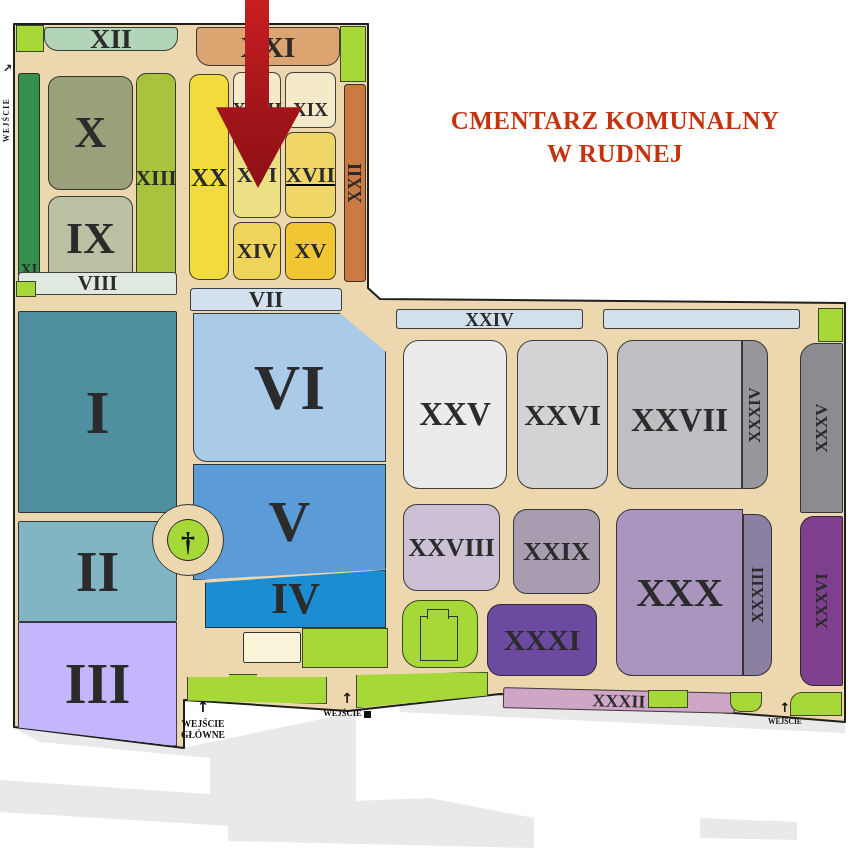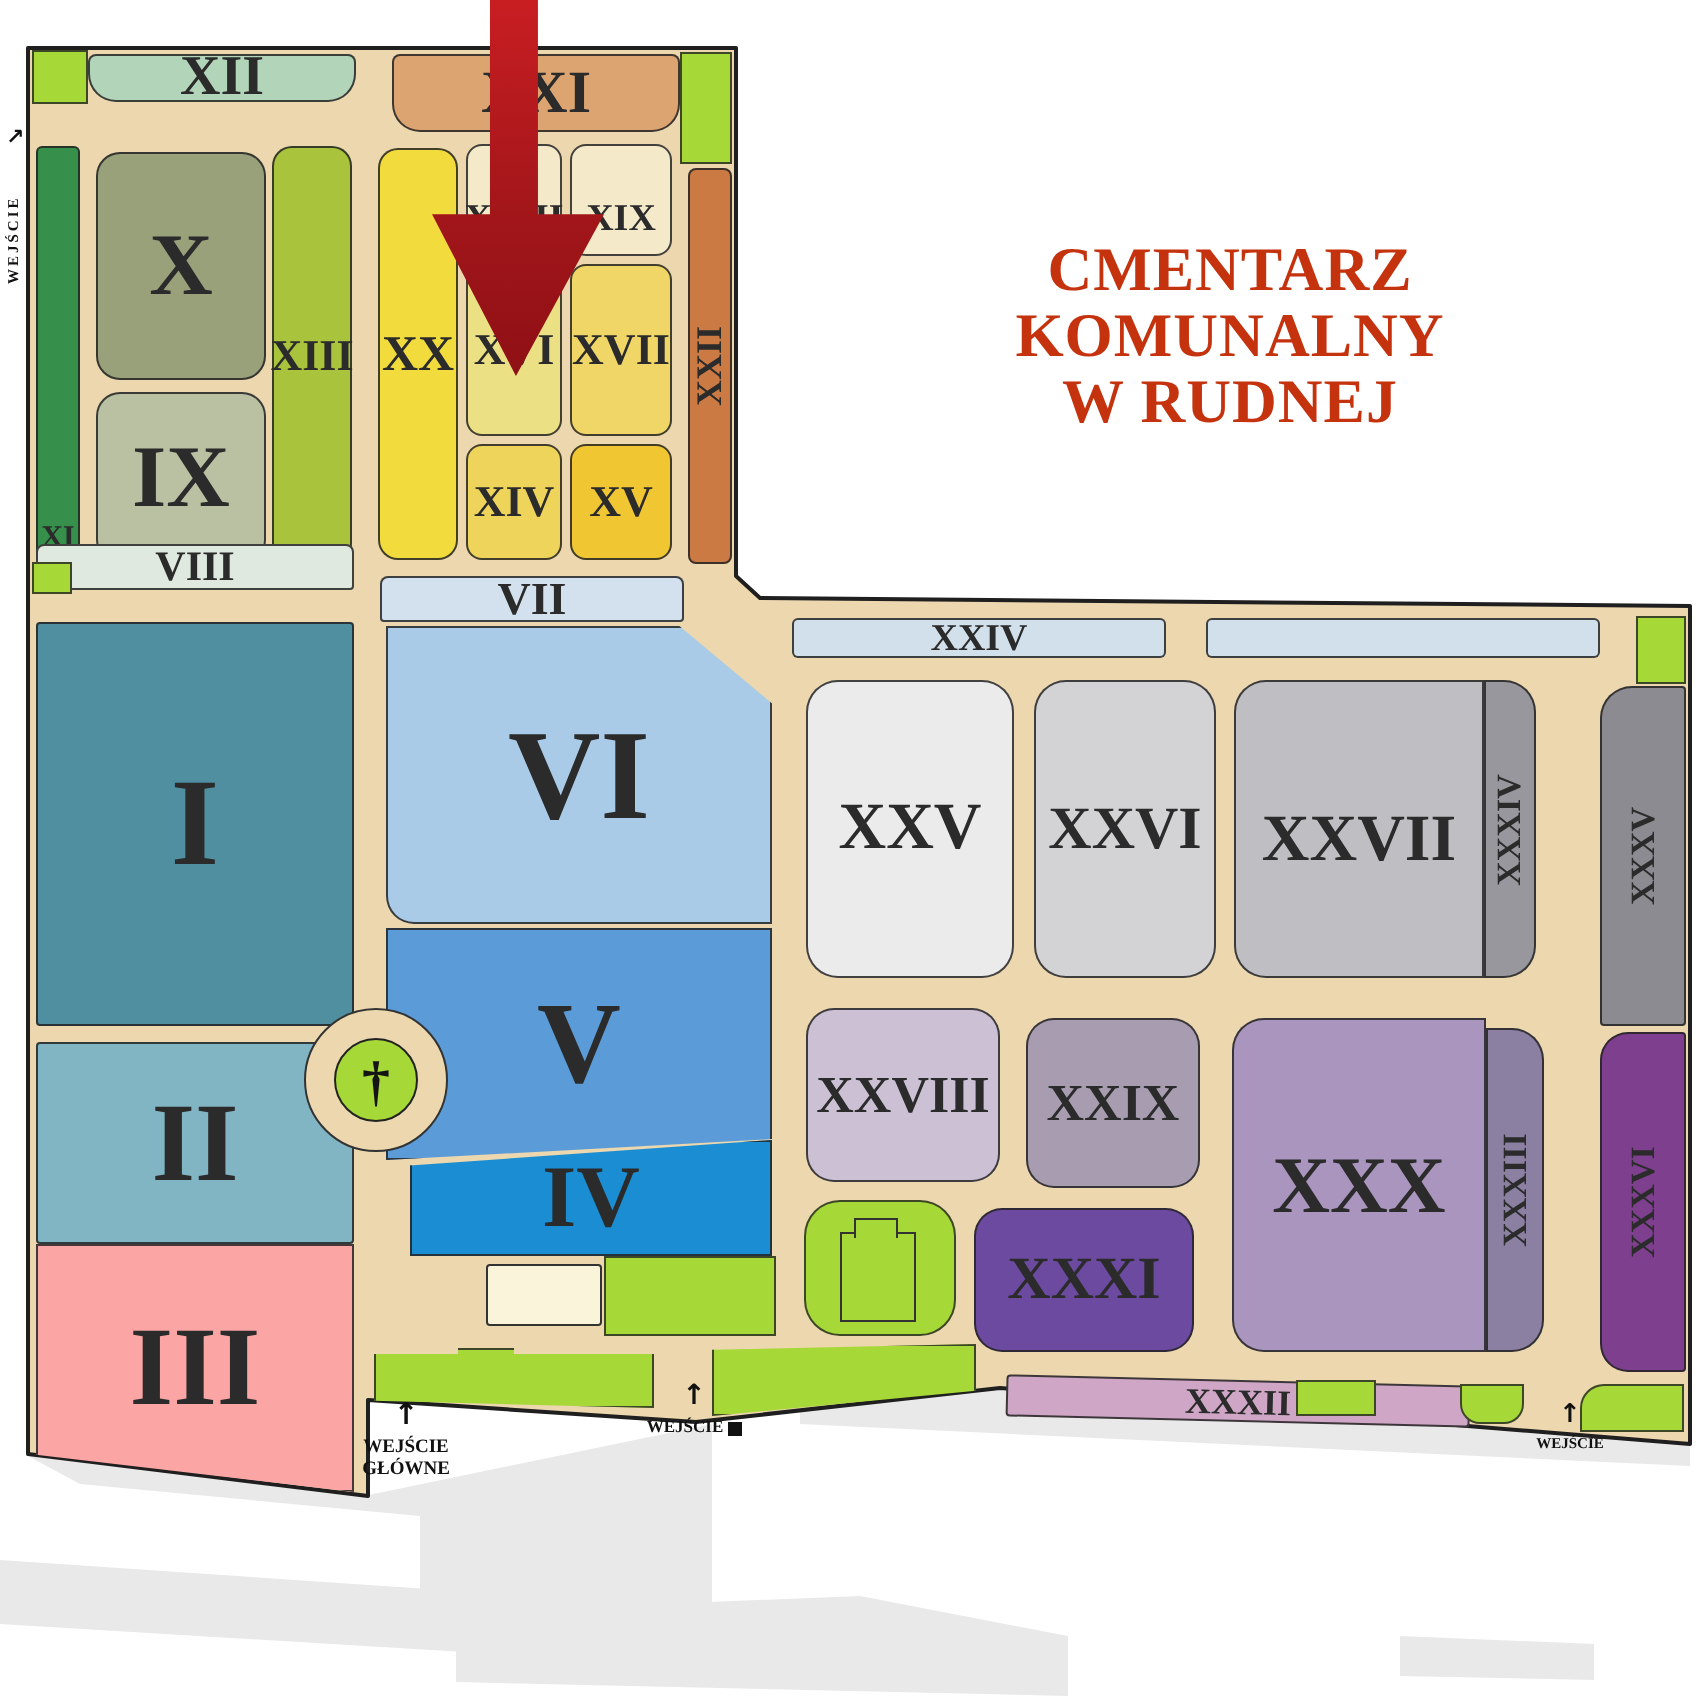--- a/index.html
+++ b/index.html
@@ -10,22 +10,22 @@
        display:flex;align-items:center;justify-content:center;box-sizing:border-box;}
   .lbl{font-weight:bold;color:#2b2b2b;line-height:1;user-select:none;}
   .vlbl{position:absolute;left:50%;top:50%;transform:translate(-50%,-50%) rotate(-90deg);
         white-space:nowrap;font-weight:bold;color:#2b2b2b;}
   .green{position:absolute;z-index:2;border:1px solid rgba(35,35,35,.8);box-sizing:border-box;}
   .bld{position:absolute;z-index:3;border:1.5px solid #333;box-sizing:border-box;}
   .ent{position:absolute;z-index:4;color:#111;font-weight:bold;text-align:center;}
   .ent .arr{font-family:"DejaVu Sans",sans-serif;font-weight:bold;}
   #arrow{position:absolute;z-index:5;left:216px;top:0;width:86px;height:188px;
          clip-path:polygon(33.7% 0,61.6% 0,61.6% 57%,100% 57%,48.8% 100%,0 57%,33.7% 57%);}
-  #title{position:absolute;z-index:4;left:445px;top:118px;width:340px;text-align:center;
-         font-weight:bold;font-size:31px;line-height:33px;letter-spacing:.5px;}
+  #title{position:absolute;z-index:4;left:445px;top:104px;width:340px;text-align:center;
+         font-weight:bold;font-size:25px;line-height:33px;letter-spacing:.5px;}
   #roundabout{position:absolute;z-index:3;left:152px;top:504px;width:72px;height:72px;
          border-radius:50%;border:1.5px solid #333;box-sizing:border-box;}
   #rb-green{position:absolute;z-index:3;left:167px;top:519px;width:42px;height:42px;
          border-radius:50%;border:1.5px solid #222;box-sizing:border-box;
          display:flex;align-items:center;justify-content:center;}
   #cross{font-size:28px;color:#141414;font-weight:bold;margin-top:4px;}
   .sq{display:inline-block;width:7px;height:7px;background:#111;margin-left:2px;vertical-align:middle;}
   #west-ent{position:absolute;z-index:4;left:2px;top:142px;width:62px;height:11px;
          transform:rotate(-90deg);transform-origin:left top;font-size:7.5px;font-weight:bold;
          letter-spacing:1.5px;color:#111;}
@@ -69,21 +69,21 @@
     </div>
   <div class="sec" style="left: 233px; top: 72px; width: 48px; height: 56px; border-radius: 8px; align-items: flex-end; background-color: rgb(244, 233, 201);">
     <span class="lbl" style="font-size:19px;margin-bottom:8px;">XVIII</span>
     </div>
   <div class="sec" style="left: 285px; top: 72px; width: 51px; height: 56px; border-radius: 8px; align-items: flex-end; background-color: rgb(244, 233, 201);">
     <span class="lbl" style="font-size:19px;margin-bottom:8px;">XIX</span>
     </div>
   <div class="sec" style="left: 233px; top: 132px; width: 48px; height: 86px; border-radius: 8px; background-color: rgb(235, 224, 131);">
     <span class="lbl" style="font-size:22px;">XVI</span>
     </div>
-  <div class="sec" style="left: 285px; top: 132px; width: 51px; height: 86px; border-radius: 8px; background-color: rgb(240, 213, 103);">
+  <div class="sec" style="left: 285px; top: 132px; width: 51px; height: 86px; border-radius: 8px; background-color: rgb(240, 213, 103); text-decoration: underline;">
     <span class="lbl" style="font-size:22px;">XVII</span>
     </div>
   <div class="sec" style="left: 233px; top: 222px; width: 48px; height: 58px; border-radius: 8px; background-color: rgb(238, 212, 90);">
     <span class="lbl" style="font-size:22px;">XIV</span>
     </div>
   <div class="sec" style="left: 285px; top: 222px; width: 51px; height: 58px; border-radius: 8px; background-color: rgb(240, 199, 51);">
     <span class="lbl" style="font-size:22px;">XV</span>
     </div>
   <div class="sec" style="left: 344px; top: 84px; width: 22px; height: 198px; border-radius: 4px; background-color: rgb(203, 122, 67);">
     <span class="vlbl" style="font-size:18px;">XXII</span>
@@ -95,21 +95,21 @@
   <div class="sec" style="left: 190px; top: 288px; width: 152px; height: 23px; border-radius: 4px 4px 2px 2px; background-color: rgb(210, 225, 237);">
     <span class="lbl" style="font-size:23px;">VII</span>
     </div>
 
   <div class="sec" style="left: 18px; top: 311px; width: 159px; height: 202px; border-radius: 2px; background-color: rgb(79, 143, 160);">
     <span class="lbl" style="font-size:62px;">I</span>
     </div>
   <div class="sec" style="left: 18px; top: 521px; width: 159px; height: 101px; border-radius: 2px; background-color: rgb(129, 181, 195);">
     <span class="lbl" style="font-size:56px;">II</span>
     </div>
-  <div class="sec" style="left: 18px; top: 622px; width: 159px; height: 124px; clip-path: polygon(0px 0px, 100% 0px, 100% 100%, 0px 85%); background-color: #fca5a5;">
+  <div class="sec" style="left: 18px; top: 622px; width: 159px; height: 124px; clip-path: polygon(0px 0px, 100% 0px, 100% 100%, 0px 85%); background-color: #c4b5fd;">
     <span class="lbl" style="font-size:56px;">III</span>
     </div>
 
   <div class="sec" style="left: 193px; top: 313px; width: 193px; height: 149px; border-radius: 0px 0px 0px 14px; clip-path: polygon(0px 0px, 76% 0px, 100% 26%, 100% 100%, 0px 100%); background-color: rgb(169, 203, 232);">
     <span class="lbl" style="font-size:64px;">VI</span>
     </div>
   <div class="sec" style="left: 193px; top: 464px; width: 193px; height: 116px; clip-path: polygon(0px 0px, 100% 0px, 100% 91%, 0px 100%); background-color: rgb(91, 156, 216);">
     <span class="lbl" style="font-size:58px;">V</span>
     </div>
   <div class="sec" style="left: 205px; top: 570px; width: 181px; height: 58px; clip-path: polygon(0px 22%, 100% 0px, 100% 100%, 0px 100%); background-color: rgb(27, 142, 211);">

